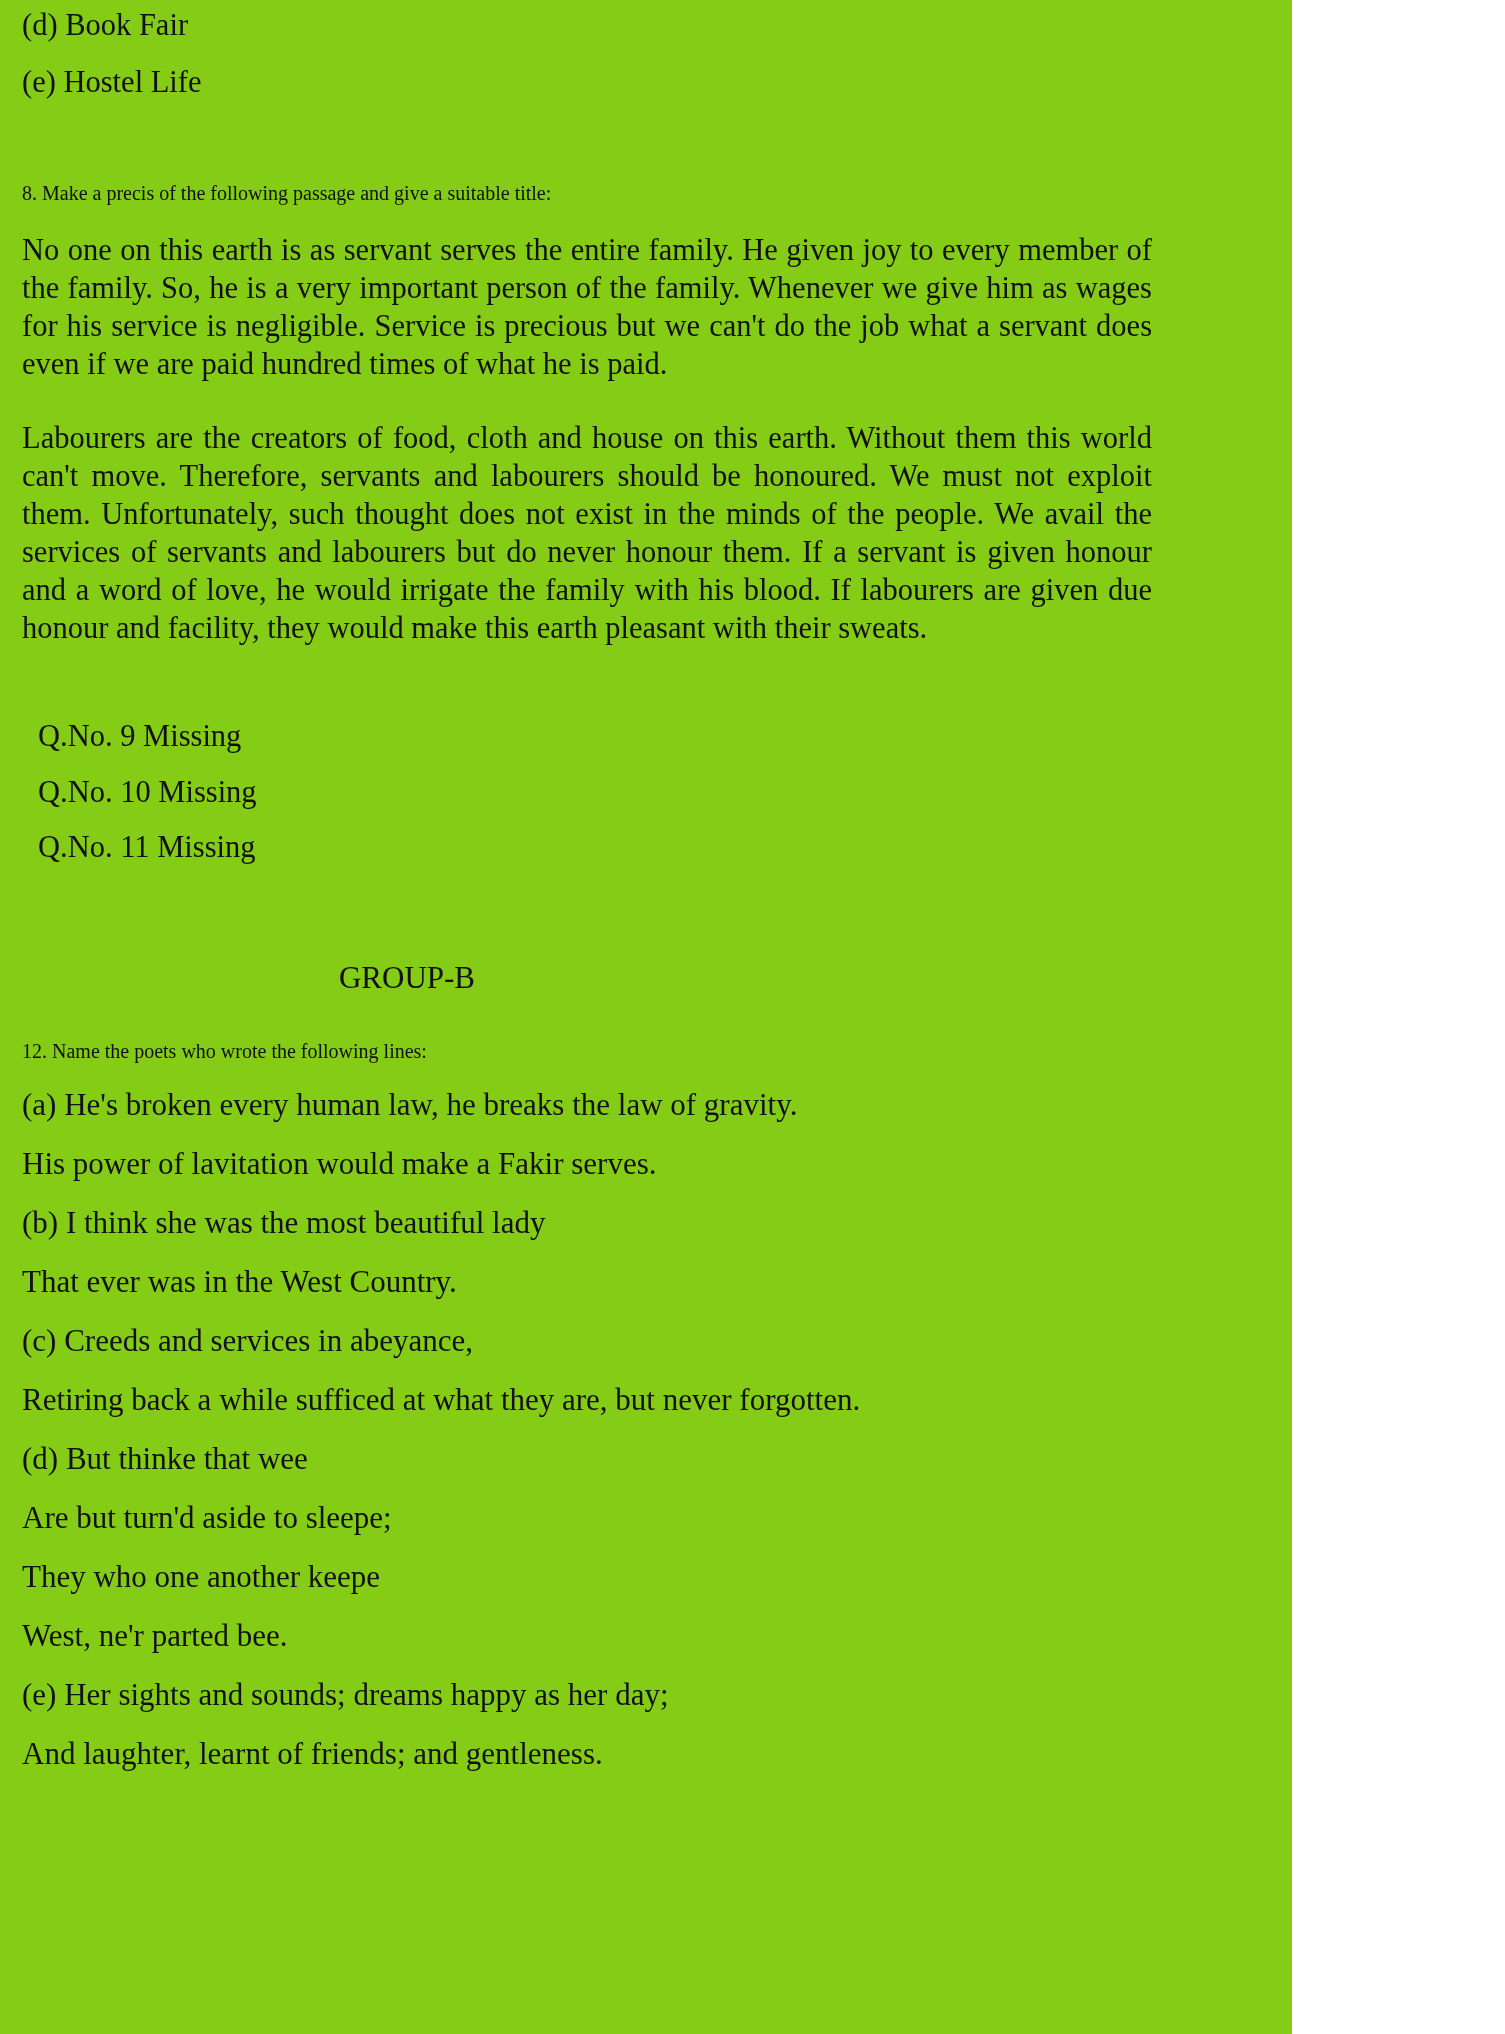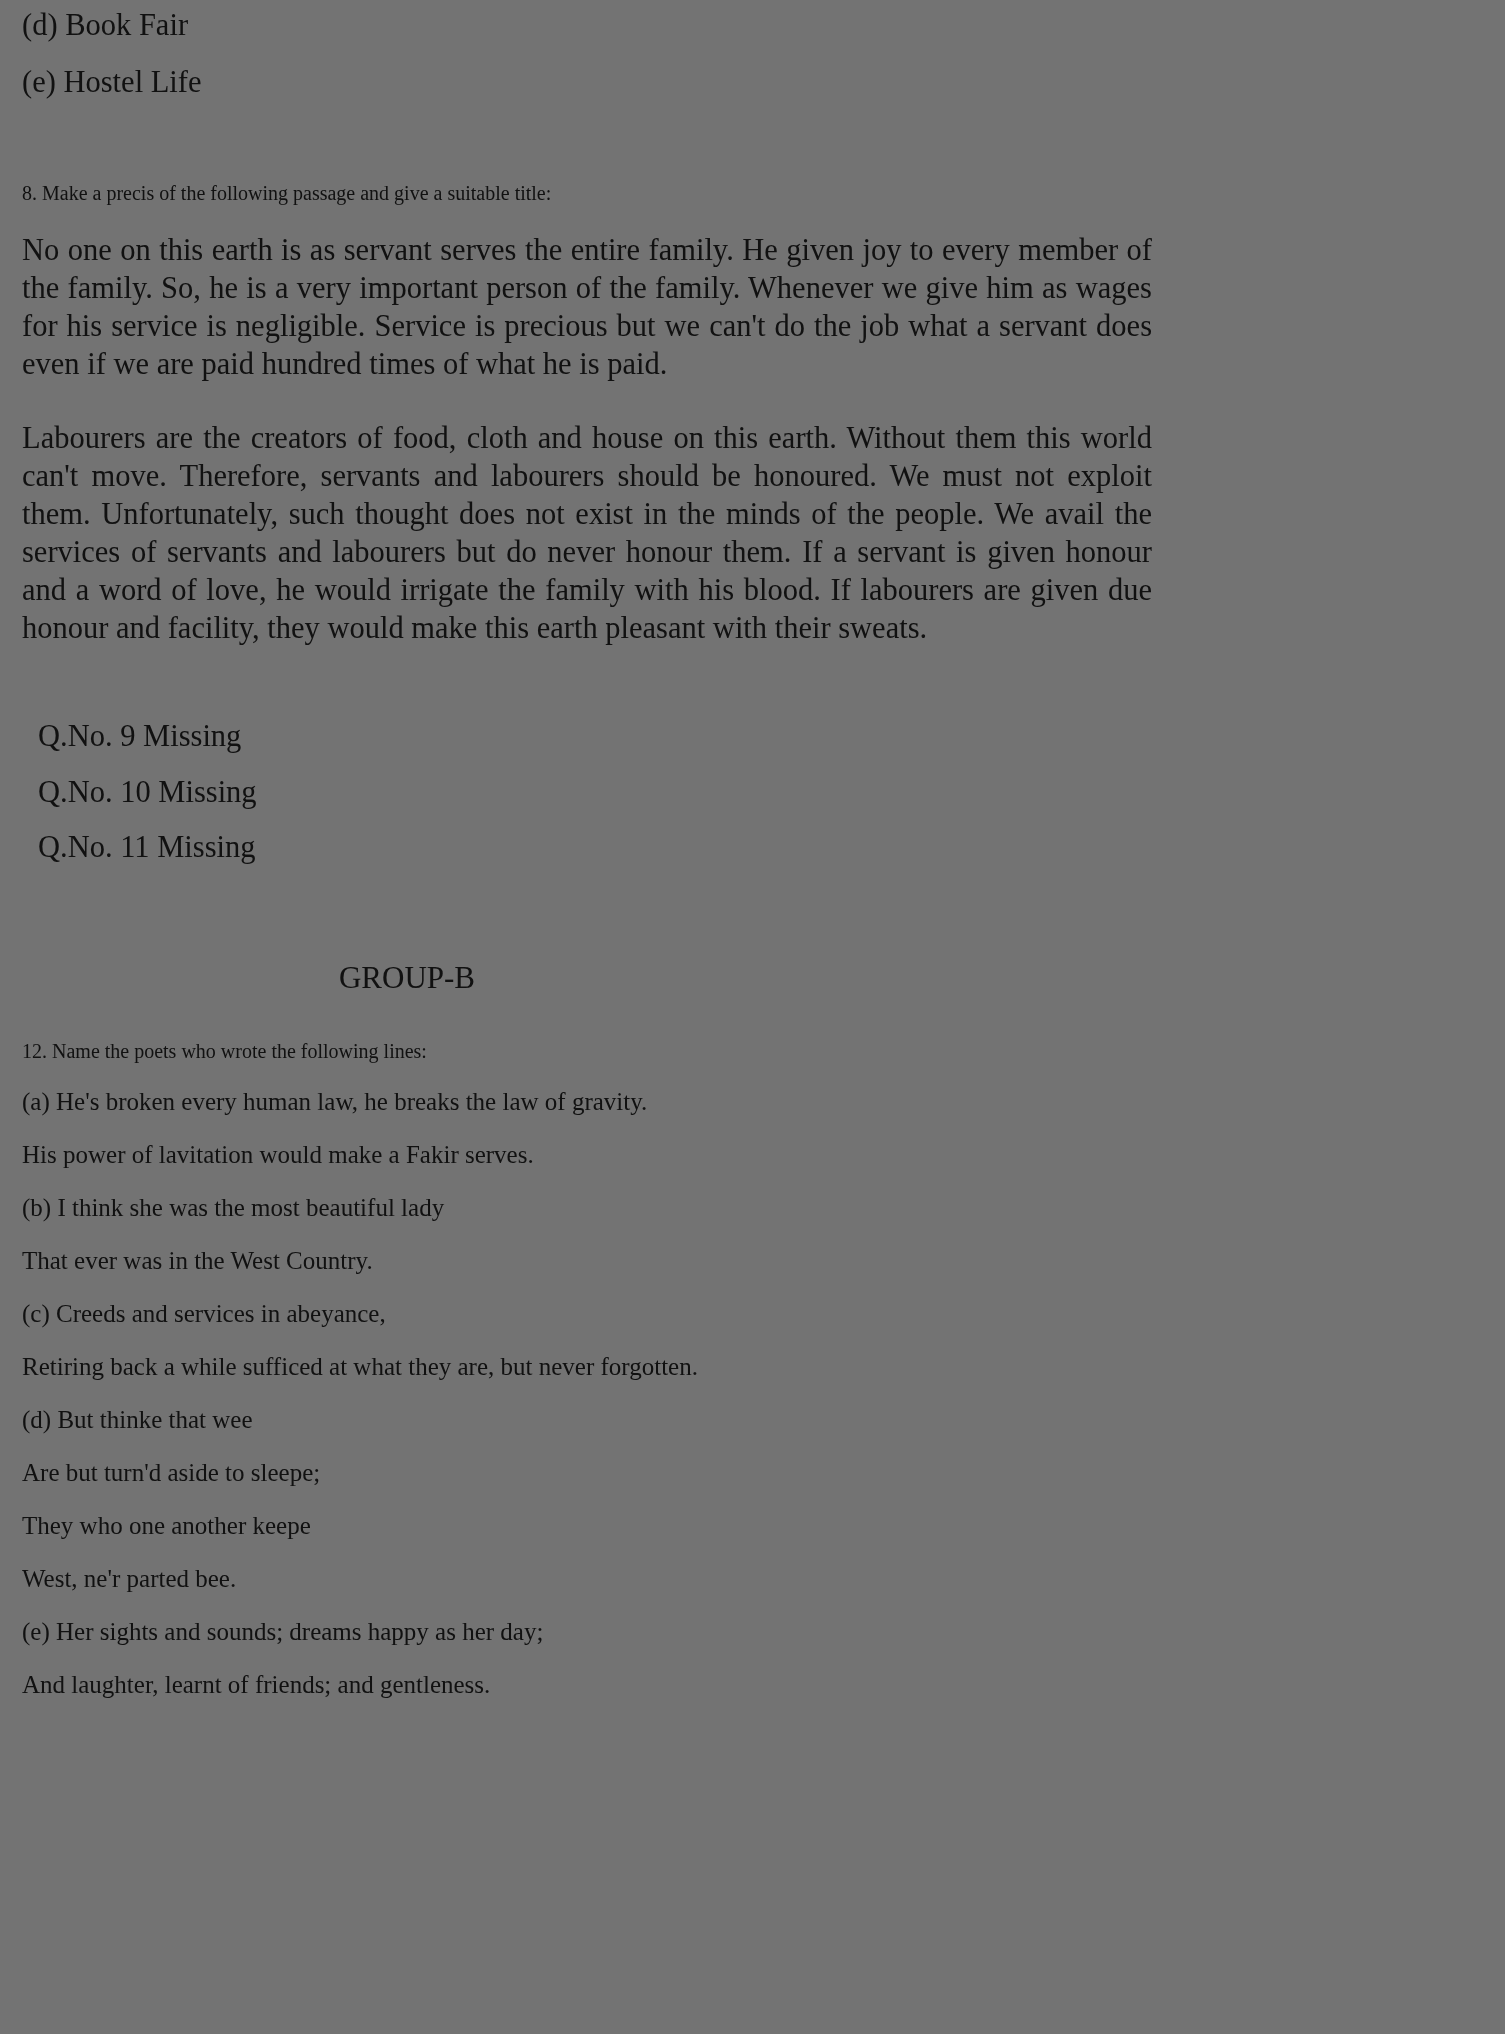--- a/index.html
+++ b/index.html
@@ -12,23 +12,23 @@
     height: 2034px;
     font-family: "Liberation Serif", "DejaVu Serif", serif;
     color: #111111;
     position: relative;
     overflow: hidden;
   }
   .page {
     position: absolute;
     left: 0;
     top: 0;
-    width: 1505px;
+    width: 1292px;
     height: 2034px;
-    background: #737373;
+    background: #84cc16;
     box-sizing: border-box;
     padding: 10px 175px 0 22px;
   }
   .content {
     width: 1130px;
     margin: 0;
   }
 
   .opt-line {
     font-size: 30.5px;
@@ -68,21 +68,21 @@
   .group-heading {
     font-size: 31px;
     line-height: 1.0;
     text-align: center;
     margin: 14px;
     padding-right: 360px;
     white-space: pre;
   }
 
   .poem-line {
-    font-size: 25px;
+    font-size: 31px;
     line-height: 1.0;
     margin: 0 0 28px 0;
     white-space: pre;
   }
 </style>
 </head>
 <body>
 
 <div class="page">
   <div class="content">

